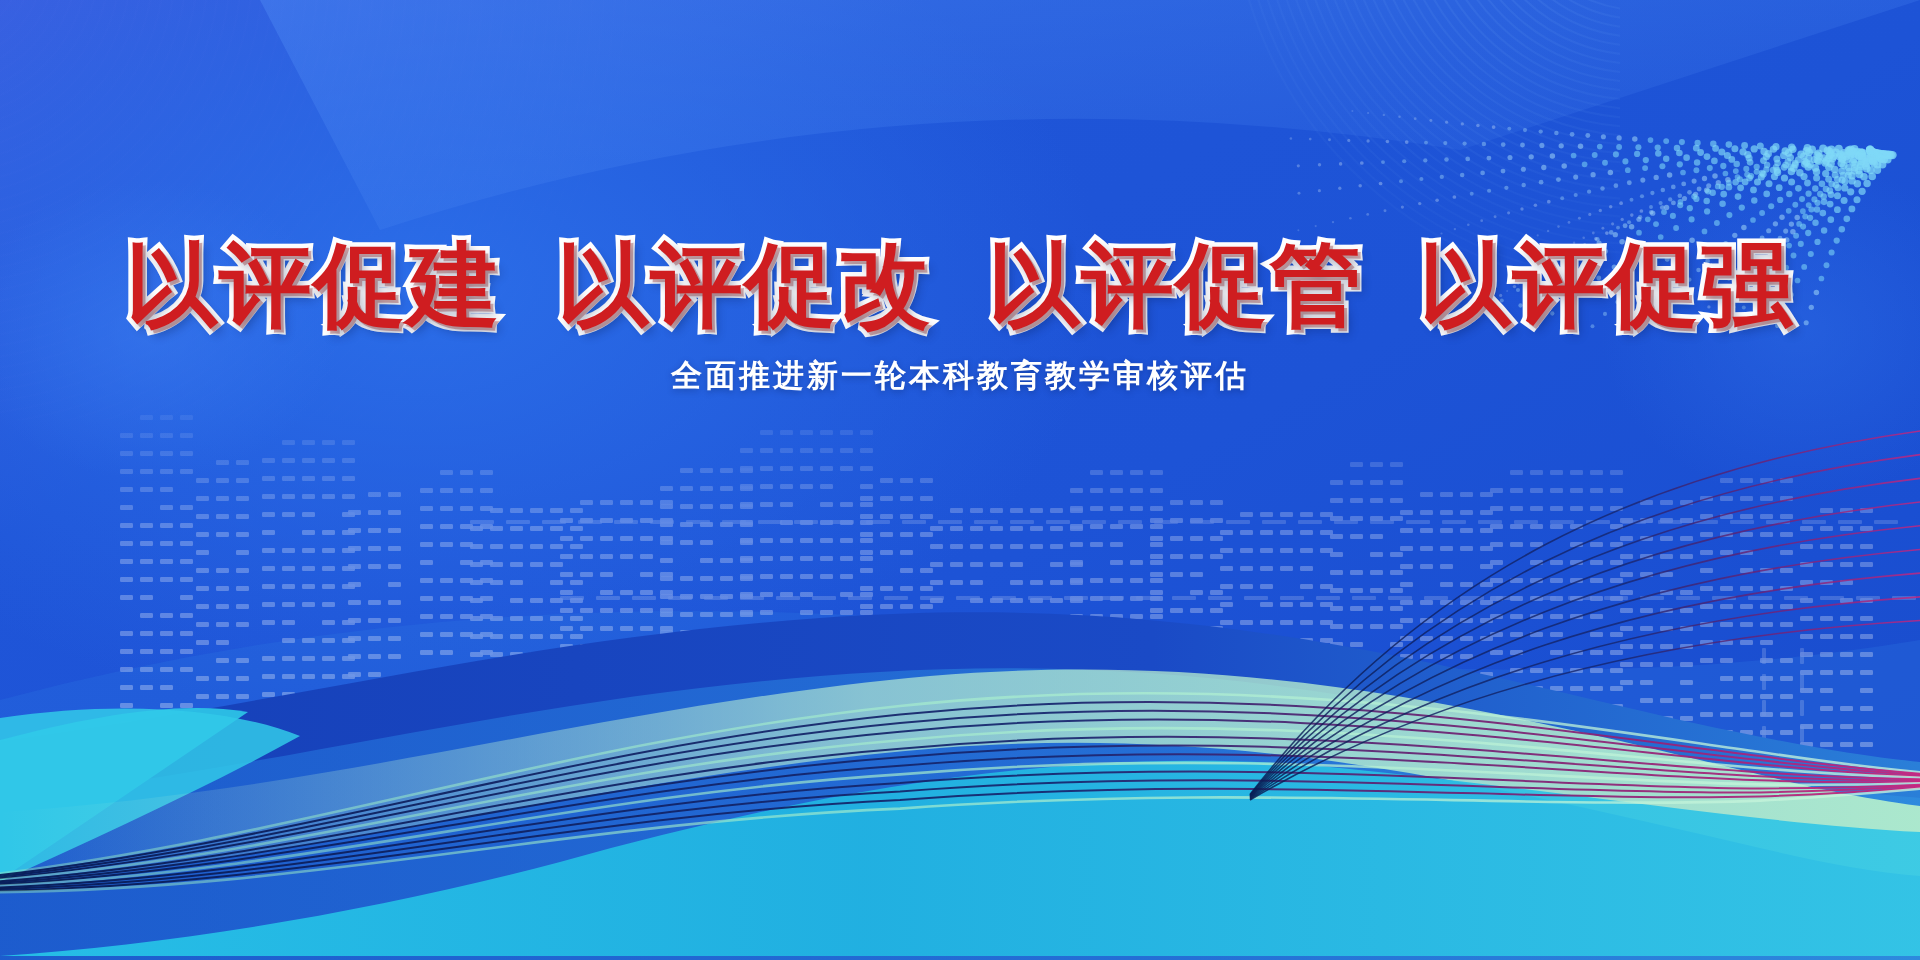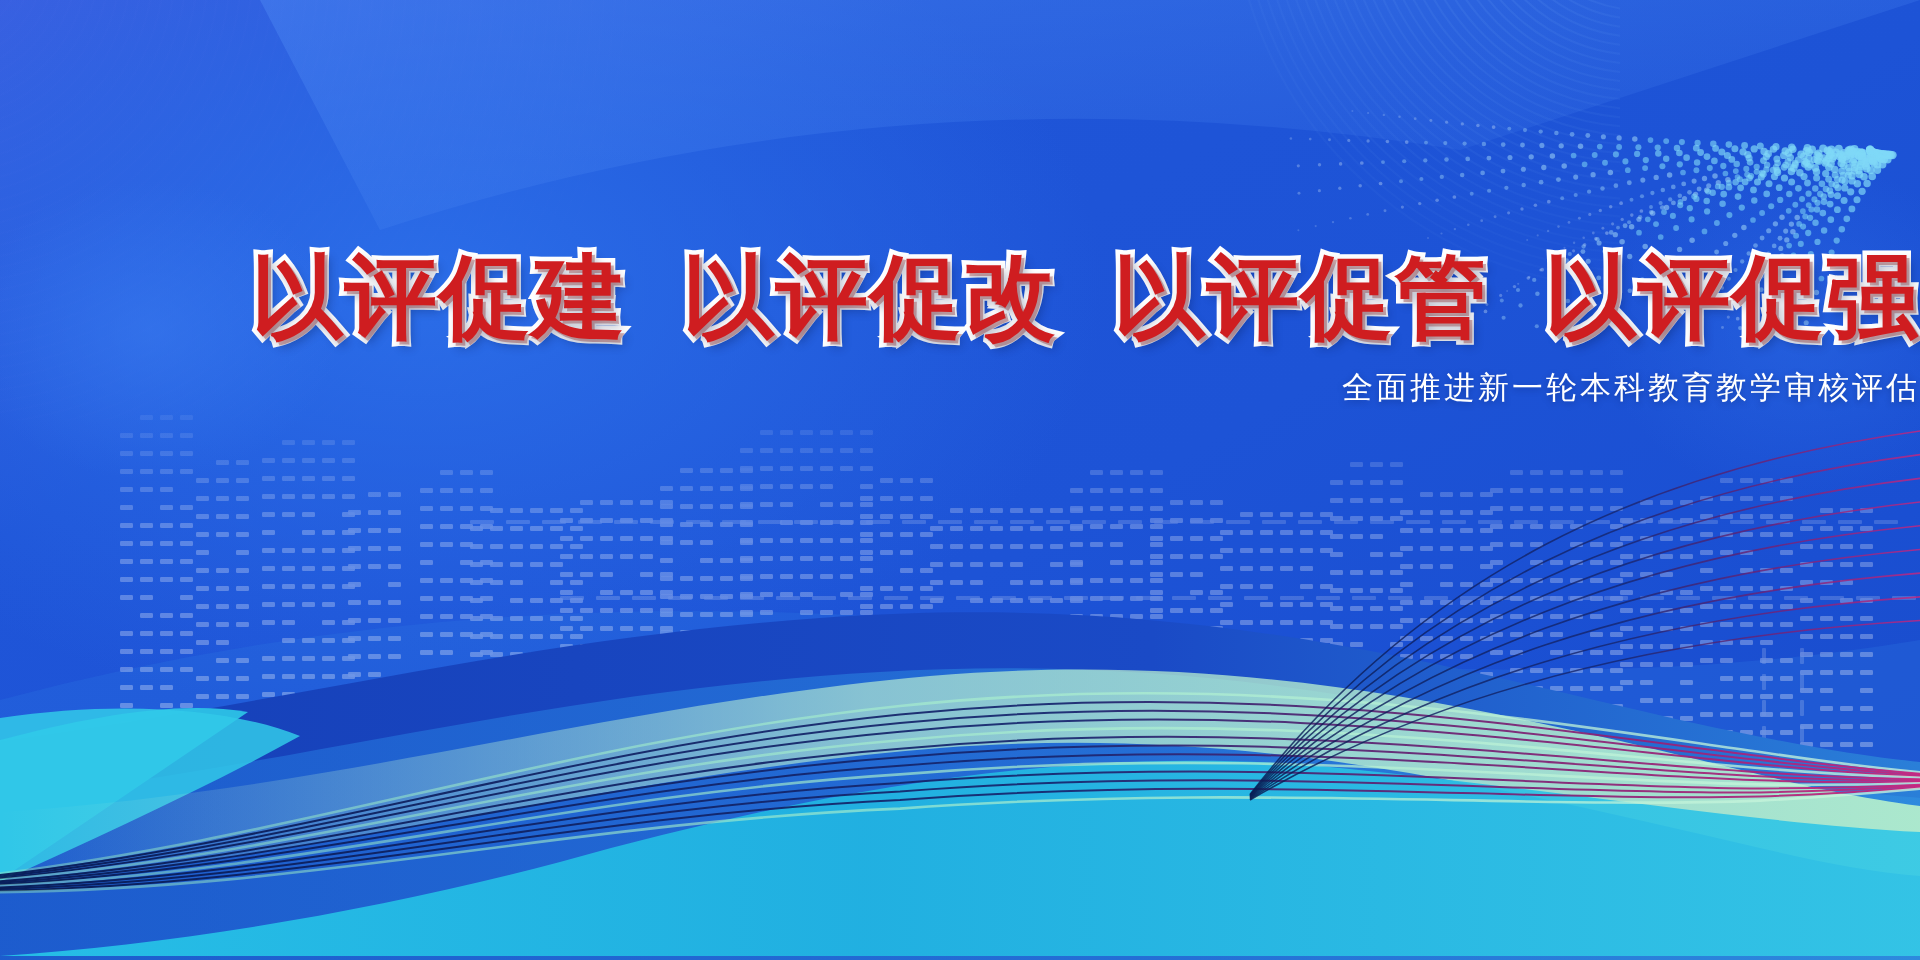--- a/index.html
+++ b/index.html
@@ -19,22 +19,22 @@
       linear-gradient(150deg, #3a5fe0 0%, #1f55d8 26%, #1d53d6 55%, #1a4fd2 78%, #1b4cc8 100%);
   }
 
   .layer { position:absolute; inset:0; }
   .layer svg { display:block; width:100%; height:100%; }
 
   
   #text-block {
     position:absolute;
     left:0; right:0;
-    top:248px;
-    text-align:right;
+    top:236px;
+    text-align:center;
     z-index:40;
     pointer-events:none;
   }
 
   #main-title {
     font-size:92px;
     font-weight:bold;
     letter-spacing:2px;
     line-height:1.08;
     color:#cf1d20;
@@ -43,21 +43,21 @@
     -webkit-text-stroke:9px #ffffff;
     paint-order:stroke fill;
     text-shadow:
        3px 3px 0 rgba(120,0,0,0.30),
        5px 6px 10px rgba(0,20,70,0.30);
   }
 
   #subtitle {
     margin-top:20px;
     font-size:31px;
-    font-weight:normal;
+    font-weight:bold;
     letter-spacing:3px;
     color:#ffffff;
     text-shadow:0 2px 6px rgba(0,25,80,0.35);
   }
 </style>
 </head>
 <body>
 
 <div id="banner">
 

